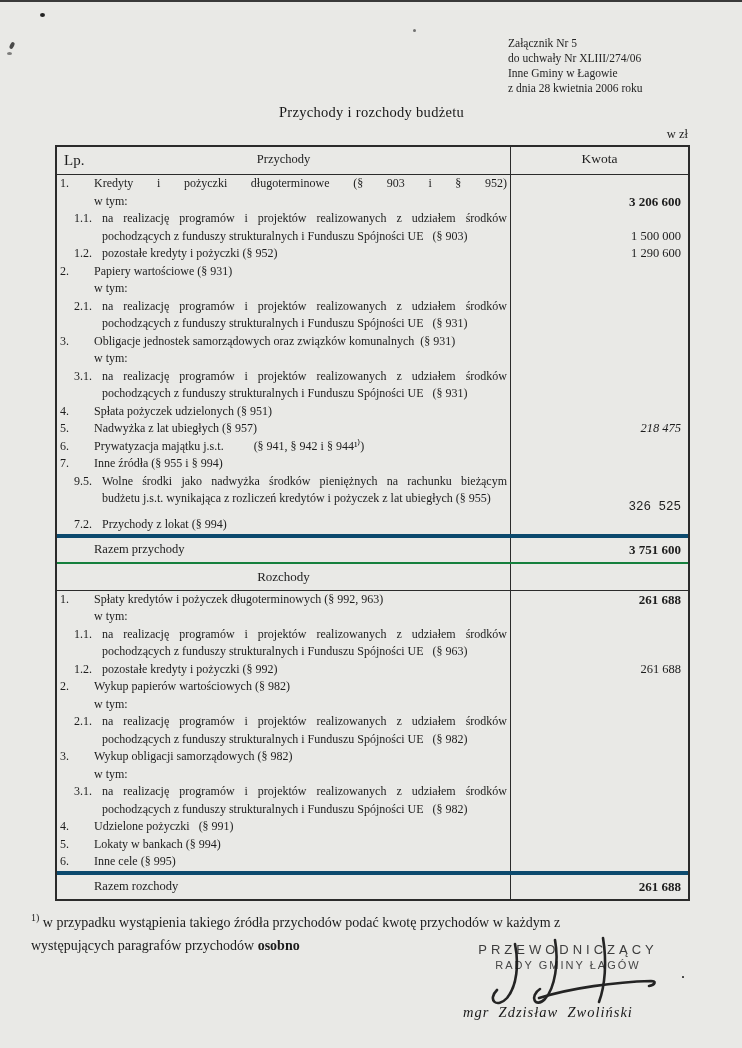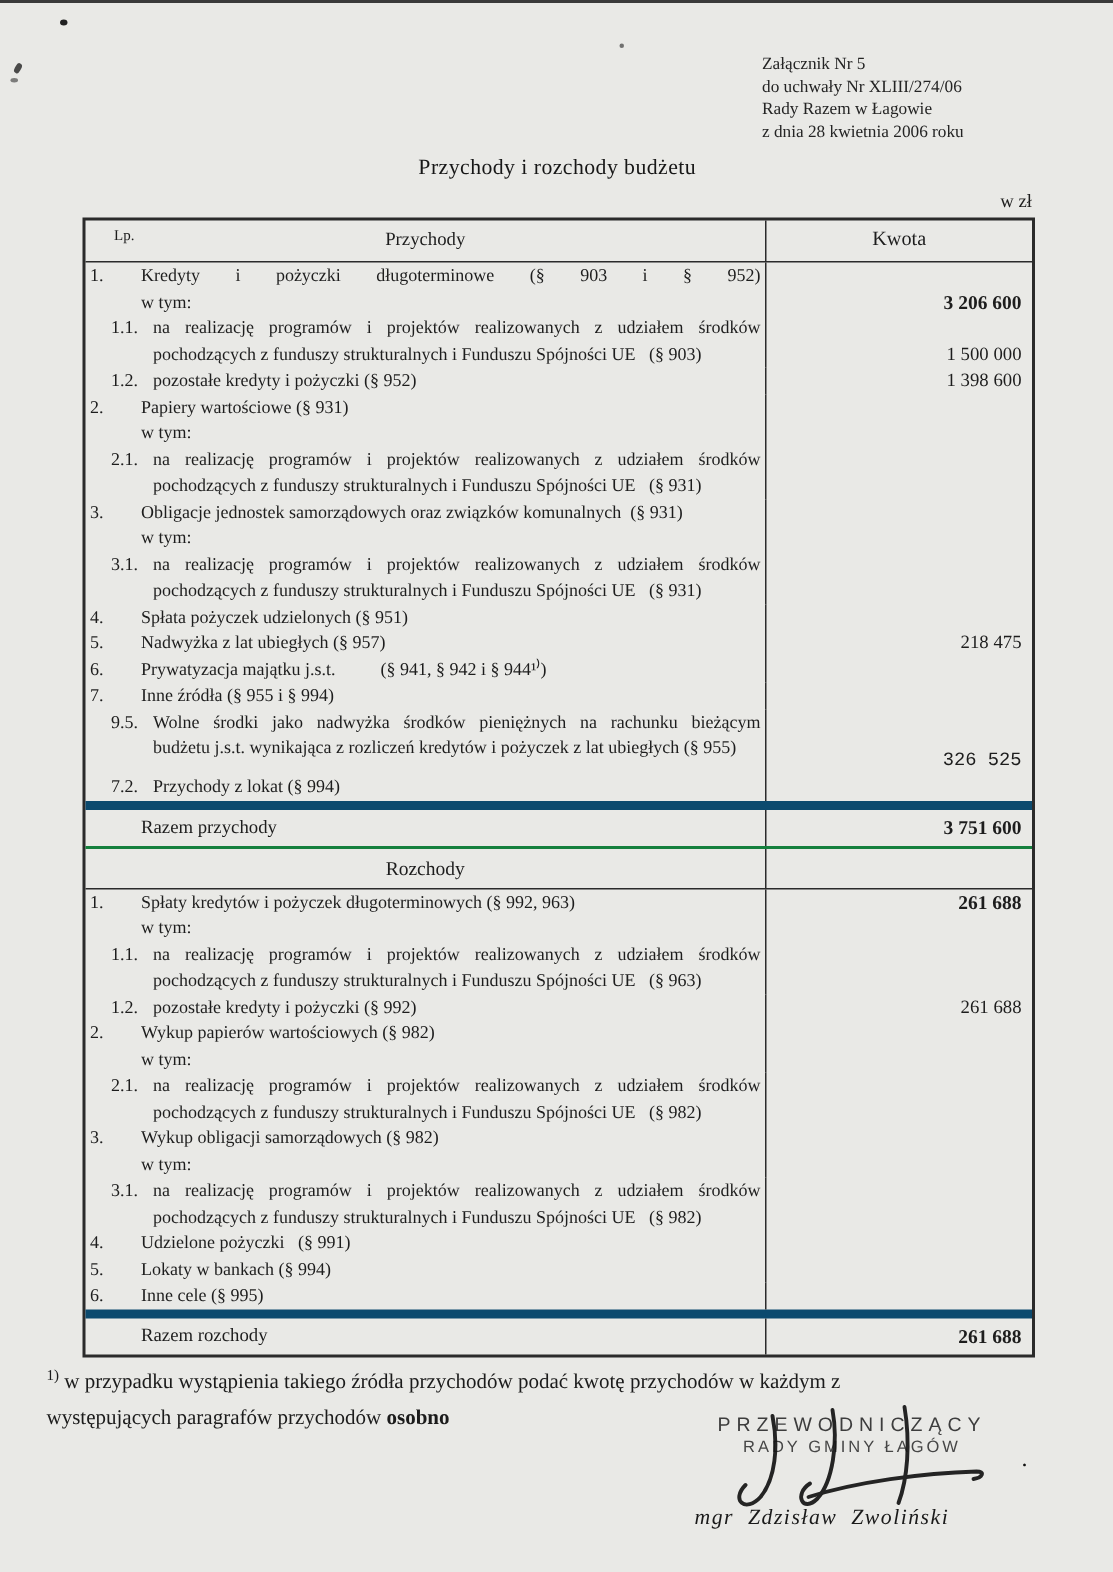--- a/index.html
+++ b/index.html
@@ -35,21 +35,21 @@
   }
 
   #budget-table {
     position: absolute; left: 55px; top: 145px; width: 631px;
     border: 2px solid #2b2b2b;
     background: transparent;
     box-sizing: content-box;
   }
   .hdr-row { display: flex; border-bottom: 1.5px solid #2b2b2b; height: 27px; }
   .hdr-left { flex: 1; position: relative; }
-  .hdr-lp { position: absolute; left: 19px; top: 5px; font-size: 10px; text-align: center; }
+  .hdr-lp { position: absolute; left: 7px; top: 5px; font-size: 15px; text-align: center; }
   .hdr-item { position: absolute; left: 0; top: 5px; width: 100%; text-align: center; font-size: 12.5px; }
   .hdr-amt {
     width: 178px; border-left: 1.5px solid #2b2b2b;
     text-align: center; font-size: 13.5px; padding-top: 4px; box-sizing: border-box;
   }
 
   .row { display: flex; }
   .row-left { flex: 1; display: flex; min-width: 0; }
   .num {
     width: 37px; padding-left: 3px; box-sizing: border-box;
@@ -58,21 +58,21 @@
   .sub .num { width: 45px; padding-left: 17px; }
   .txt { flex: 1; font-size: 12px; line-height: 17.5px; padding-right: 3px; min-width: 0; }
   .line.jf { text-align: justify; text-align-last: justify; }
   .amt {
     width: 178px; border-left: 1.5px solid #2b2b2b; box-sizing: border-box;
     display: flex; justify-content: flex-end; align-items: flex-start;
     font-size: 12.5px; line-height: 17.5px; padding-right: 7px;
   }
   .amt .b { font-weight: bold; font-size: 13px; }
 
-  .total-row { display: flex; border-top: 6px solid #0c4a6e; gap: 28px; }
+  .total-row { display: flex; border-top: 4px solid #0c4a6e; gap: 28px; }
   .total-label {
     flex: 1; padding: 4px 0 4px 37px; font-size: 12.5px;
   }
   .total-amt {
     width: 178px; border-left: 1.5px solid #2b2b2b; box-sizing: border-box;
     text-align: right; padding: 4px 7px 4px 0; font-weight: bold; font-size: 13px;
   }
   .section-row { display: flex; border-top: 2px solid #15803d; border-bottom: 1.5px solid #2b2b2b; }
   .section-title { flex: 1; text-align: center; padding: 5px 0; font-size: 13px; }
   .section-amt { width: 178px; border-left: 1.5px solid #2b2b2b; box-sizing: border-box; }
@@ -105,21 +105,21 @@
 
 <div class="top-edge"></div>
 <div class="speck" id="speck1"></div>
 <div class="speck" id="speck2"></div>
 <div class="speck" id="speck3"></div>
 <div class="speck" id="speck4"></div>
 
 <div id="attachment-note">
   <div>Załącznik Nr 5</div>
   <div>do uchwały Nr XLIII/274/06</div>
-  <div>Rady Razem w Łagowie</div>
+  <div>Inne Gminy w Łagowie</div>
   <div>z dnia 28 kwietnia 2006 roku</div>
 </div>
 
 <div id="doc-title">Przychody i rozchody budżetu</div>
 <div id="currency-note">w zł</div>
 
 <table-like id="budget-table" style="display:block">
   <div class="hdr-row">
     <div class="hdr-left">
       <span class="hdr-lp">Lp.</span>
@@ -154,21 +154,21 @@
         </div>
       </div>
       <div class="row sub">
         <div class="row-left">
           <div class="num">1.2.</div>
           <div class="txt">
             <div class="line">pozostałe kredyty i pożyczki (§ 952)</div>
           </div>
         </div>
         <div class="amt">
-          <span style="margin-top: 0px;">1 398 600</span>
+          <span style="margin-top: 0px;">1 290 600</span>
         </div>
       </div>
       <div class="row">
         <div class="row-left">
           <div class="num">2.</div>
           <div class="txt">
             <div class="line">Papiery wartościowe (§ 931)</div>
             <div class="line">w tym:</div>
           </div>
         </div>
@@ -214,21 +214,21 @@
         <div class="amt"></div>
       </div>
       <div class="row">
         <div class="row-left">
           <div class="num">5.</div>
           <div class="txt">
             <div class="line">Nadwyżka z lat ubiegłych (§ 957)</div>
           </div>
         </div>
         <div class="amt">
-          <span style="margin-top: 0px;">218 475</span>
+          <span style="margin-top: 0px; font-style: italic;">218 475</span>
         </div>
       </div>
       <div class="row">
         <div class="row-left">
           <div class="num">6.</div>
           <div class="txt">
             <div class="line">Prywatyzacja majątku j.s.t.&nbsp;&nbsp;&nbsp;&nbsp;&nbsp;&nbsp;&nbsp;&nbsp;&nbsp;&nbsp;(§ 941, § 942 i § 944¹⁾)</div>
           </div>
         </div>
         <div class="amt"></div>

